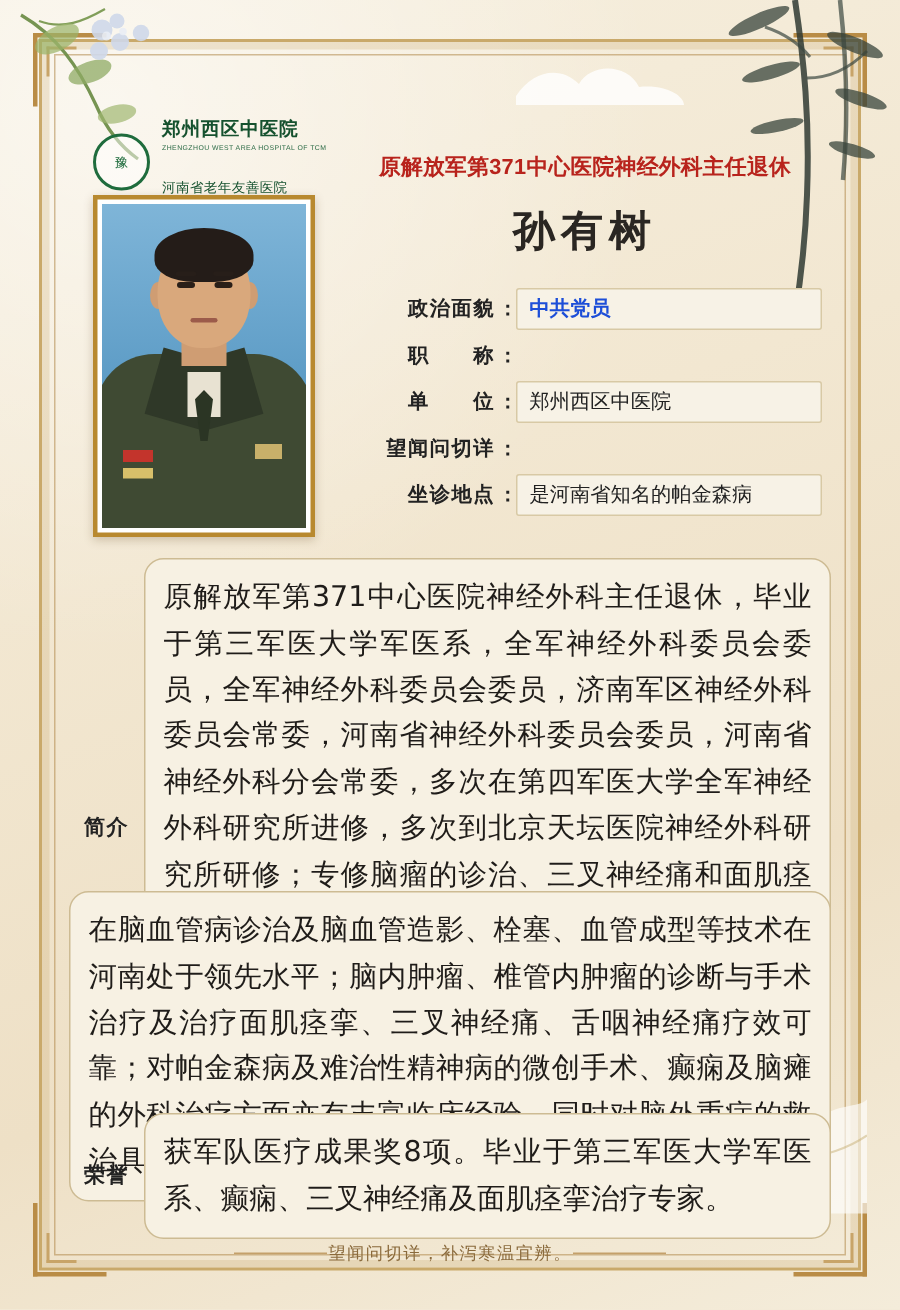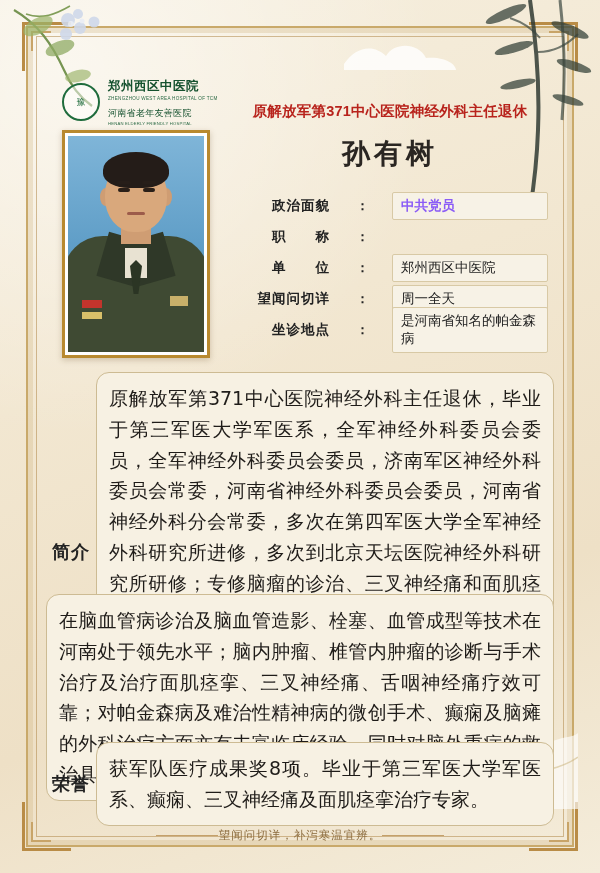--- a/index.html
+++ b/index.html
@@ -53,21 +53,21 @@
   }
   .logo-mark{
     width:34px;height:34px;border-radius:50%;
     border:2px solid #1f6c3d;display:flex;align-items:center;justify-content:center;
     color:#1f6c3d;font-size:9px;line-height:1;text-align:center;
     background:rgba(255,255,255,.5);
   }
   .logo-text{display:flex;flex-direction:column;justify-content:center;}
   .logo-cn1{font-size:12.5px;color:#15512e;font-weight:bold;letter-spacing:.5px;}
   .logo-en1{font-size:4.6px;color:#2b6a45;letter-spacing:.3px;margin-top:1px;}
-  .logo-cn2{font-size:9px;color:#15512e;margin-top:6px;letter-spacing:.3px;}
+  .logo-cn2{font-size:9px;color:#15512e;margin-top:18px;letter-spacing:.3px;}
   .logo-en2{font-size:4.2px;color:#2b6a45;letter-spacing:.2px;margin-top:1px;}
 
   
   .photo-wrap{
     position:absolute;left:62px;top:130px;width:148px;height:228px;
     border:3px solid #b8892f;background:#fff;padding:3px;box-sizing:border-box;
     box-shadow:0 2px 6px rgba(90,60,20,.25);
   }
   .photo{
     width:100%;height:100%;position:relative;overflow:hidden;
@@ -125,40 +125,40 @@
   .person-name{
     position:absolute;left:232px;top:135px;width:316px;text-align:center;
     font-size:28px;font-weight:bold;color:#2a2622;letter-spacing:4px;
     font-family:"DejaVu Serif","Liberation Serif",serif;
   }
 
   
   .info{
     position:absolute;left:236px;top:190px;width:312px;
   }
-  .info-row{display:flex;align-items:center;height:31px;gap:24px;}
+  .info-row{display:flex;align-items:center;height:31px;}
   .info-label{
     width:96px;text-align:right;font-size:13.5px;font-weight:bold;color:#222;
     letter-spacing:1px;padding-right:2px;box-sizing:border-box;
   }
   .info-colon{width:8px;text-align:center;font-size:13px;color:#222;font-weight:bold;}
   .info-value{
     flex:1;background:#f7f2e6;border:1px solid #d8c9a5;border-radius:2px;
     padding:4px 8px;font-size:13.5px;color:#222;box-sizing:border-box;
     margin-left:4px;
   }
-  .info-value.red{color:#8b5cf6;font-weight:bold;}
+  .info-value.red{color:#1d4ed8;font-weight:bold;}
 
   
   .section{
     position:absolute;left:46px;width:508px;display:flex;align-items:stretch;
   }
   .sec-label{
     width:50px;flex:0 0 50px;display:flex;align-items:center;justify-content:center;
-    font-size:18px;font-weight:bold;color:#222;letter-spacing:1px;
+    font-size:14px;font-weight:bold;color:#222;letter-spacing:1px;
   }
   .sec-body{
     flex:1;background:#f7f1e3;border:1px solid #cdbb93;border-radius:13px;
     padding:10px 12px;font-size:19px;line-height:1.62;color:#1f1c19;
     text-align:justify;box-sizing:border-box;
     font-family:"DejaVu Sans","Liberation Sans",sans-serif;
   }
   .sec-intro{top:372px;}
   .sec-skill{top:594px;}
   .sec-honor{top:742px;}
@@ -275,21 +275,20 @@
       <div class="info-colon">：</div>
     </div>
     <div class="info-row">
       <div class="info-label">单　　位</div>
       <div class="info-colon">：</div>
       <div class="info-value">郑州西区中医院</div>
     </div>
     <div class="info-row">
       <div class="info-label">望闻问切详</div>
       <div class="info-colon">：</div>
-      <div class="info-value">周一全天</div>
     </div>
     <div class="info-row">
       <div class="info-label">坐诊地点</div>
       <div class="info-colon">：</div>
       <div class="info-value">是河南省知名的帕金森病</div>
     </div>
   </div>
 
   <div class="section sec-intro">
     <div class="sec-label">简介</div>

